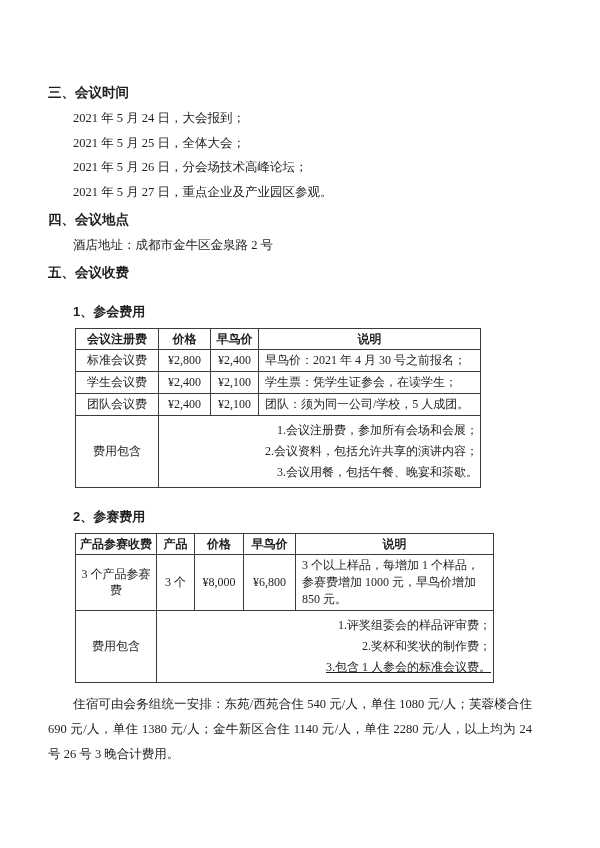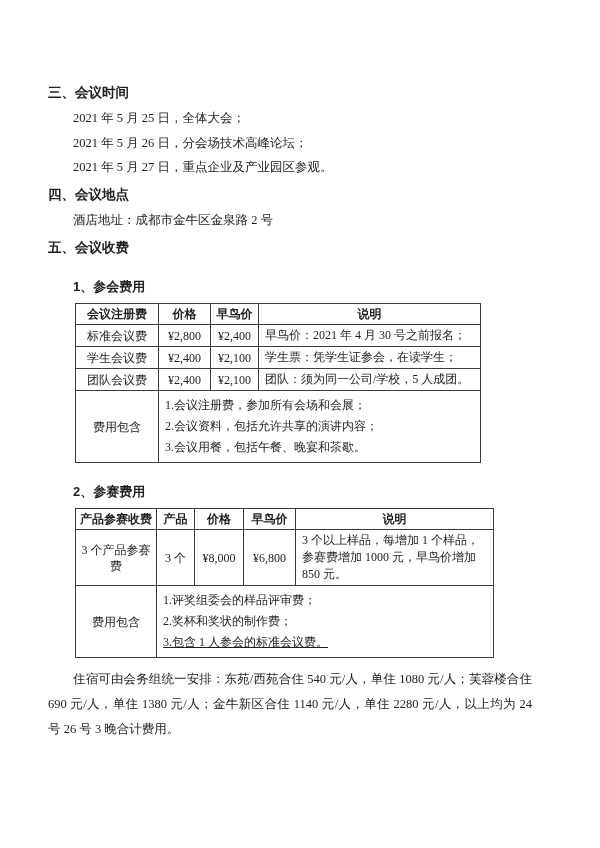--- a/index.html
+++ b/index.html
@@ -45,38 +45,39 @@
     border: 1px solid #3c3c3c;
     padding: 2px 4px;
     text-align: center;
     vertical-align: middle;
     line-height: 16px;
     overflow: hidden;
   }
   th { font-weight: 700; }
   td.desc { text-align: left; padding-left: 6px; line-height: 17px; }
   td.fee-label { text-align: center; }
-  td.fee-items { text-align: left; padding: 4px 2px 4px 6px; }
+  td.fee-items { text-align: right; padding: 4px 2px 4px 6px; }
   .fee-item { line-height: 21px; }
   .fee-item.underlined { text-decoration: underline; }
   .body-para {
     margin: 5px 0 0 0;
     font-size: 12.5px;
     line-height: 25px;
     text-indent: 2em;
     text-align: justify;
   }
 </style>
 </head>
 <body>
 
 <div class="page">
 
   <div>
     <div class="h-section first">三、会议时间</div>
+    <p class="indent-line">2021 年 5 月 24 日，大会报到；</p>
     <p class="indent-line">2021 年 5 月 25 日，全体大会；</p>
     <p class="indent-line">2021 年 5 月 26 日，分会场技术高峰论坛；</p>
     <p class="indent-line">2021 年 5 月 27 日，重点企业及产业园区参观。</p>
   </div>
 
   <div>
     <div class="h-section">四、会议地点</div>
     <p class="indent-line">酒店地址：成都市金牛区金泉路 2 号</p>
   </div>
 

